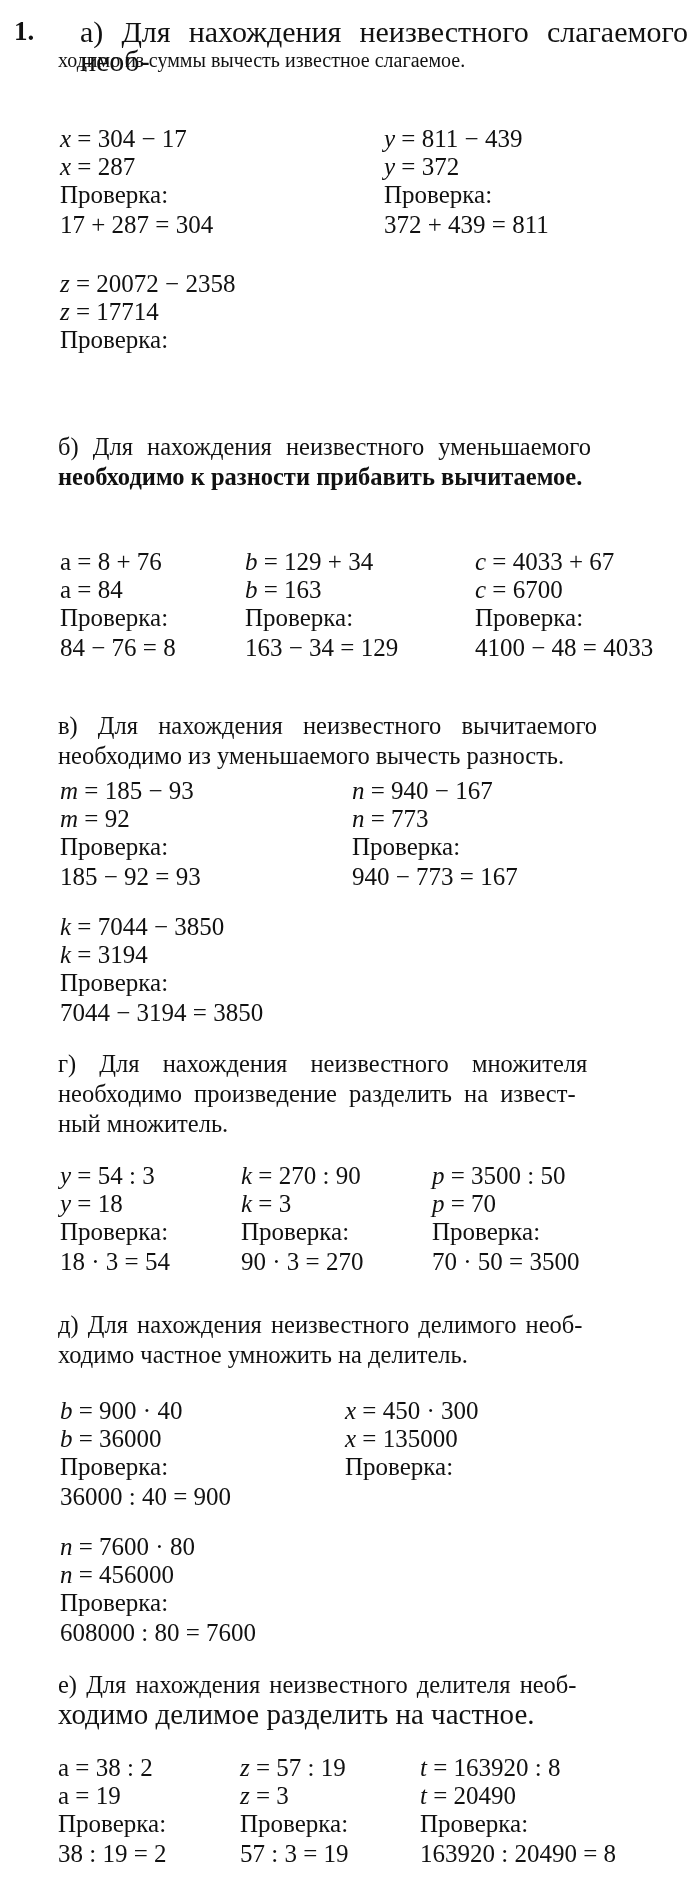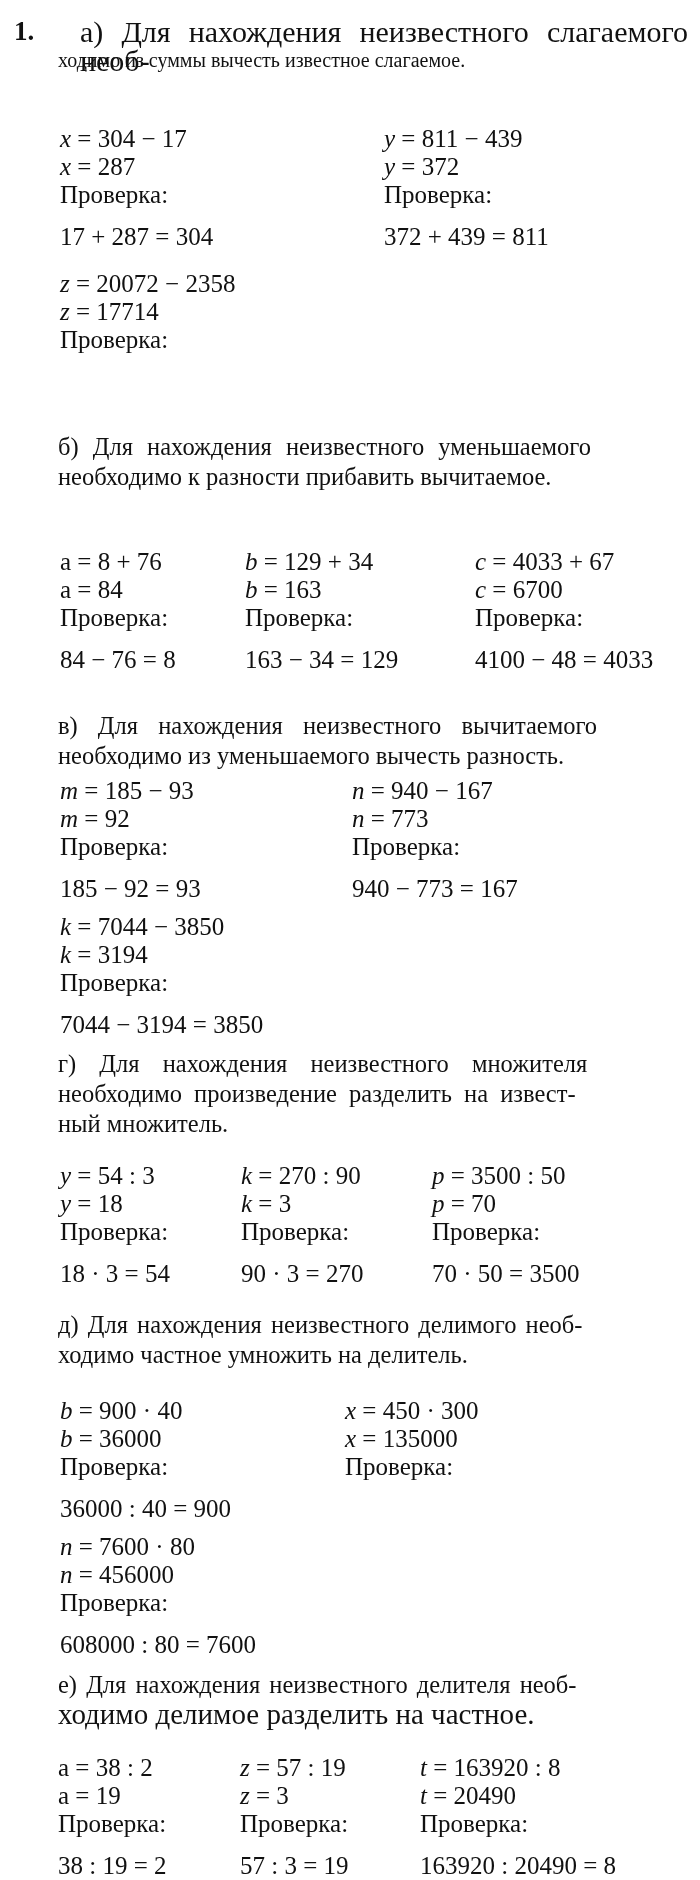--- a/index.html
+++ b/index.html
@@ -11,21 +11,21 @@
   .abs { position: absolute; white-space: nowrap; }
   .num { font-weight: bold; font-size: 27px; }
   .para {
     position: absolute; left: 58px; width: 630px;
     font-size: 30px; line-height: 29px; text-align: justify;
     text-align-last: left; white-space: normal;
   }
   .para.first { left: 80px; width: 608px; }
   .cell { position: absolute; }
   .cell div { height: 28px; line-height: 28px; font-size: 25px; white-space: nowrap; }
-  .cell div.gap { margin-top: 14px; }
+  .cell div.gap { margin-top: 2px; }
 </style>
 </head>
 <body>
 
 <div class="abs num" style="left:14px; top:16px;">1.</div>
 
 <div class="para first" style="top:17px;">
   <span>а) Для нахождения неизвестного слагаемого необ-</span>
 </div>
 <div class="abs" style="left:58px; top:46px; font-size:20px; line-height:29px; left:58px;">ходимо из суммы вычесть известное слагаемое.</div>
@@ -42,21 +42,21 @@
   <div>Проверка:</div>
   <div class="gap">372 + 439 = 811</div>
 </div>
 <div class="cell" style="left:60px; top:270px;">
   <div><i>z</i> <span>= 20072 − 2358</span></div>
   <div><i>z</i> <span>= 17714</span></div>
   <div>Проверка:</div>
 </div>
 
 <div class="abs" style="left:58px; top:432px; font-size:24.5px; line-height:29px; word-spacing:8px;">б) Для нахождения неизвестного уменьшаемого</div>
-<div class="abs" style="left:58px; top:462px; font-size:24.5px; line-height:29px;">необходимо к разности прибавить вычитаемое.</div>
+<div class="abs" style="left:58px; top:462px; font-size:24.5px; line-height:29px;font-weight:bold;">необходимо к разности прибавить вычитаемое.</div>
 
 <div class="cell" style="left:60px; top:548px;">
   <div><span>a</span> <span>= 8 + 76</span></div>
   <div><span>a</span> <span>= 84</span></div>
   <div>Проверка:</div>
   <div class="gap">84 − 76 = 8</div>
 </div>
 <div class="cell" style="left:245px; top:548px;">
   <div><i>b</i> <span>= 129 + 34</span></div>
   <div><i>b</i> <span>= 163</span></div>

